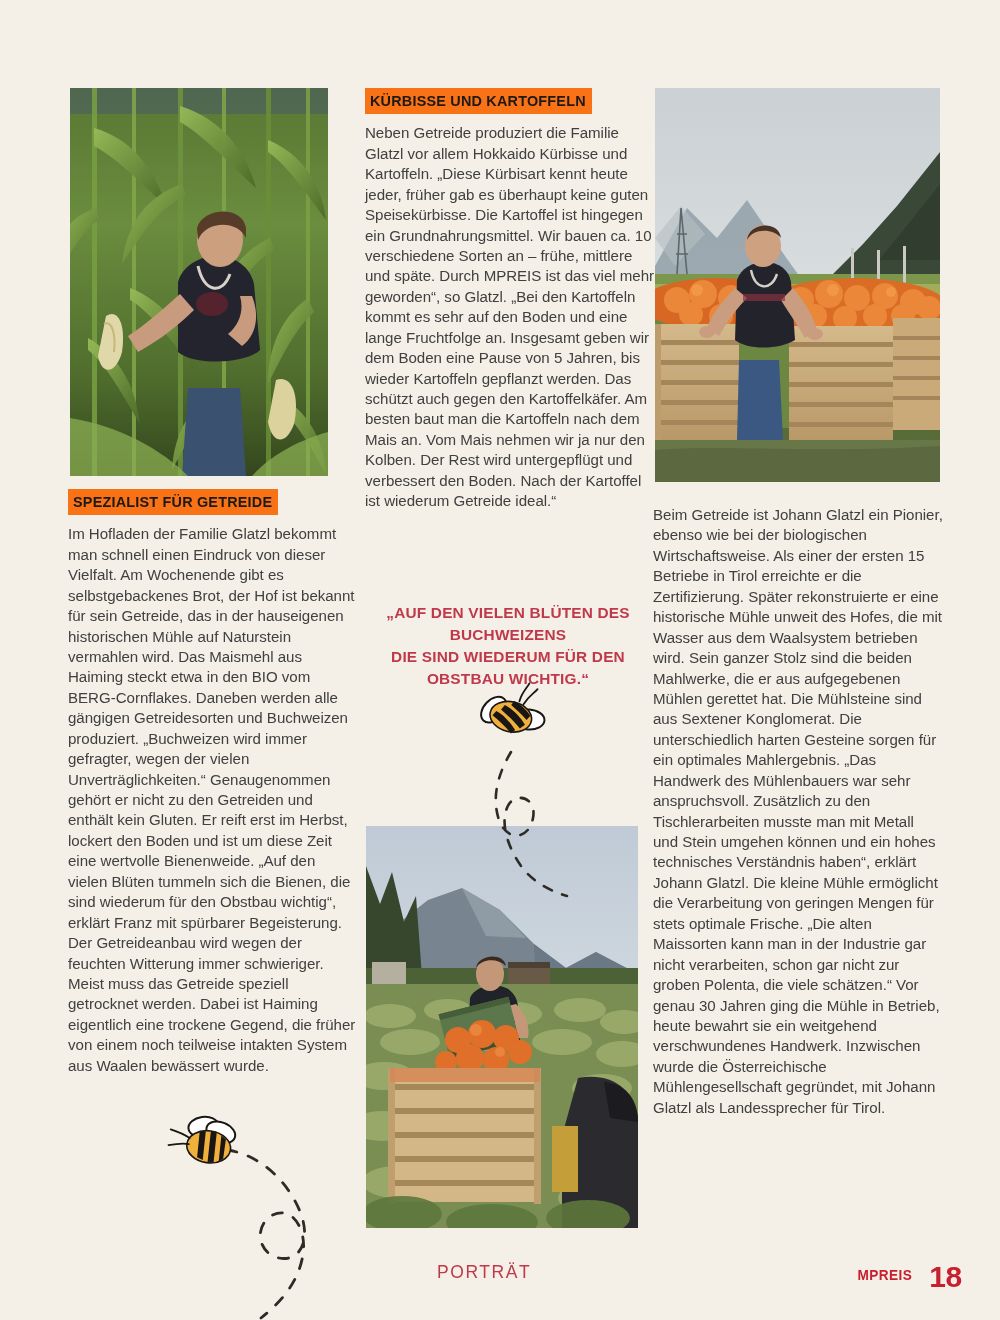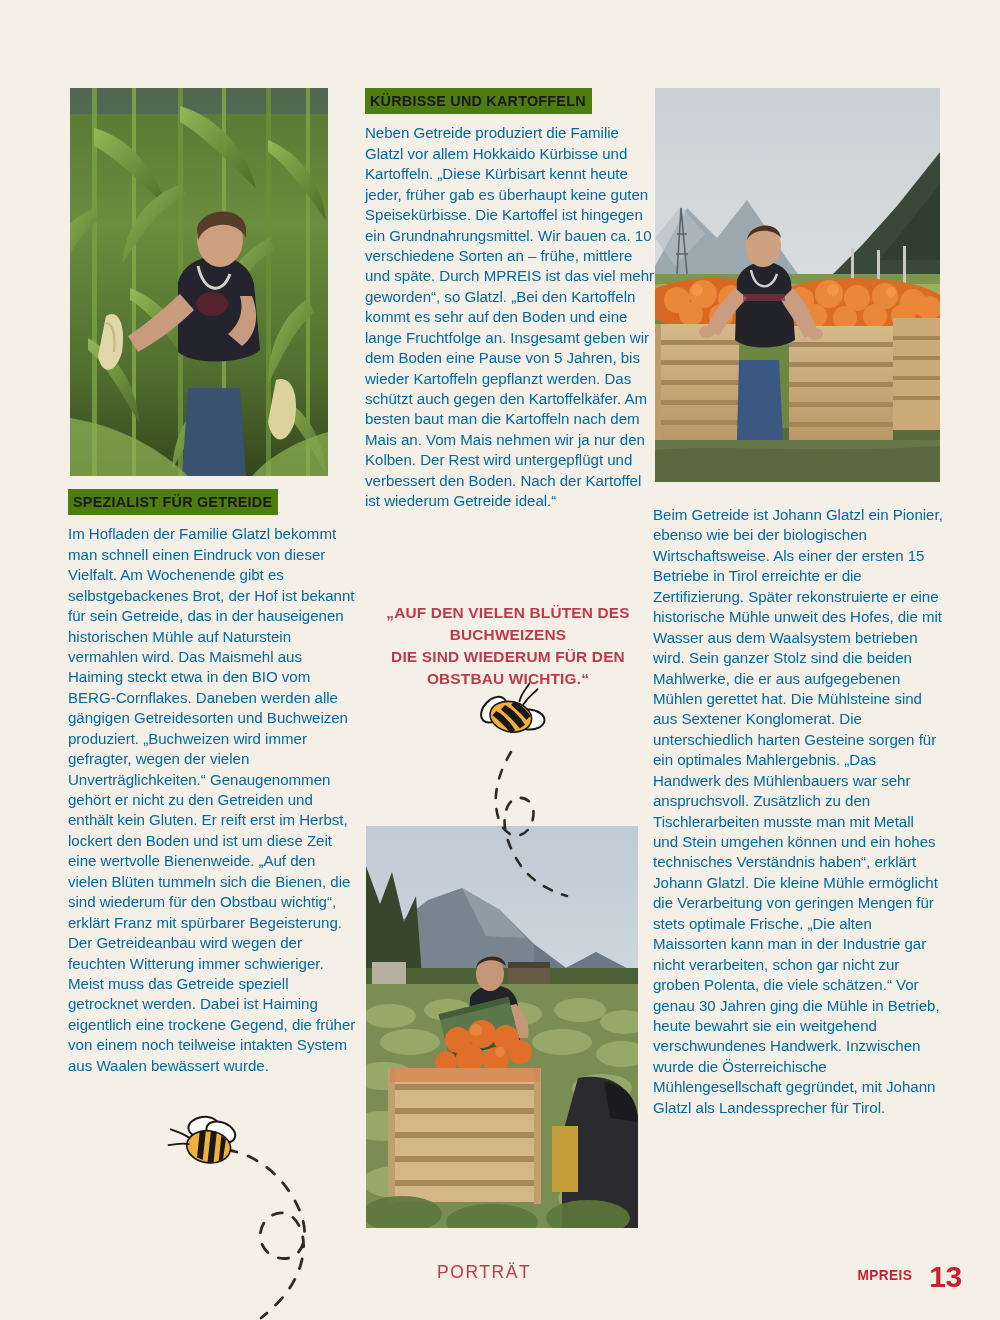--- a/index.html
+++ b/index.html
@@ -31,38 +31,38 @@
   .col-right  { left: 653px; top: 88px; }
 
   
   .heading {
     display: block;
     font-size: 14.4px;
     font-weight: bold;
     letter-spacing: 0.015em;
     line-height: 1.55;
     color: #1c1917;
-    background: #4d7c0f;
+    background: #f97316;
     padding: 2px 6px 2px 5px;
     margin: 0 0 9px 0;
     text-transform: uppercase;
     white-space: nowrap;
     width: max-content;
     max-width: 100%;
     box-sizing: border-box;
   }
 
   .body-text {
     font-size: 15.1px;
     line-height: 1.355;
     letter-spacing: -0.002em;
     margin: 0;
     text-align: left;
     font-weight: 500;
-    color: #0369a1;
+    color: #404040;
     hyphens: manual;
   }
 
   
   .photo {
     position: absolute;
     overflow: hidden;
     background: #cfcabf;
   }
   .photo svg { display: block; width: 100%; height: 100%; }
@@ -503,16 +503,16 @@
           <path d="M-14 -4 C -22 -8, -28 -9, -34 -10"></path>
           <path d="M-14 2 C -22 2, -28 4, -34 6"></path>
         </g>
       </g>
     </svg>
   </div>
 
   <div class="footer">
     <div class="footer-section">PORTRÄT</div>
     <div class="footer-brand">MPREIS</div>
-    <div class="footer-pageno">13</div>
+    <div class="footer-pageno">18</div>
   </div>
 
 </div>
 
 </body></html>

